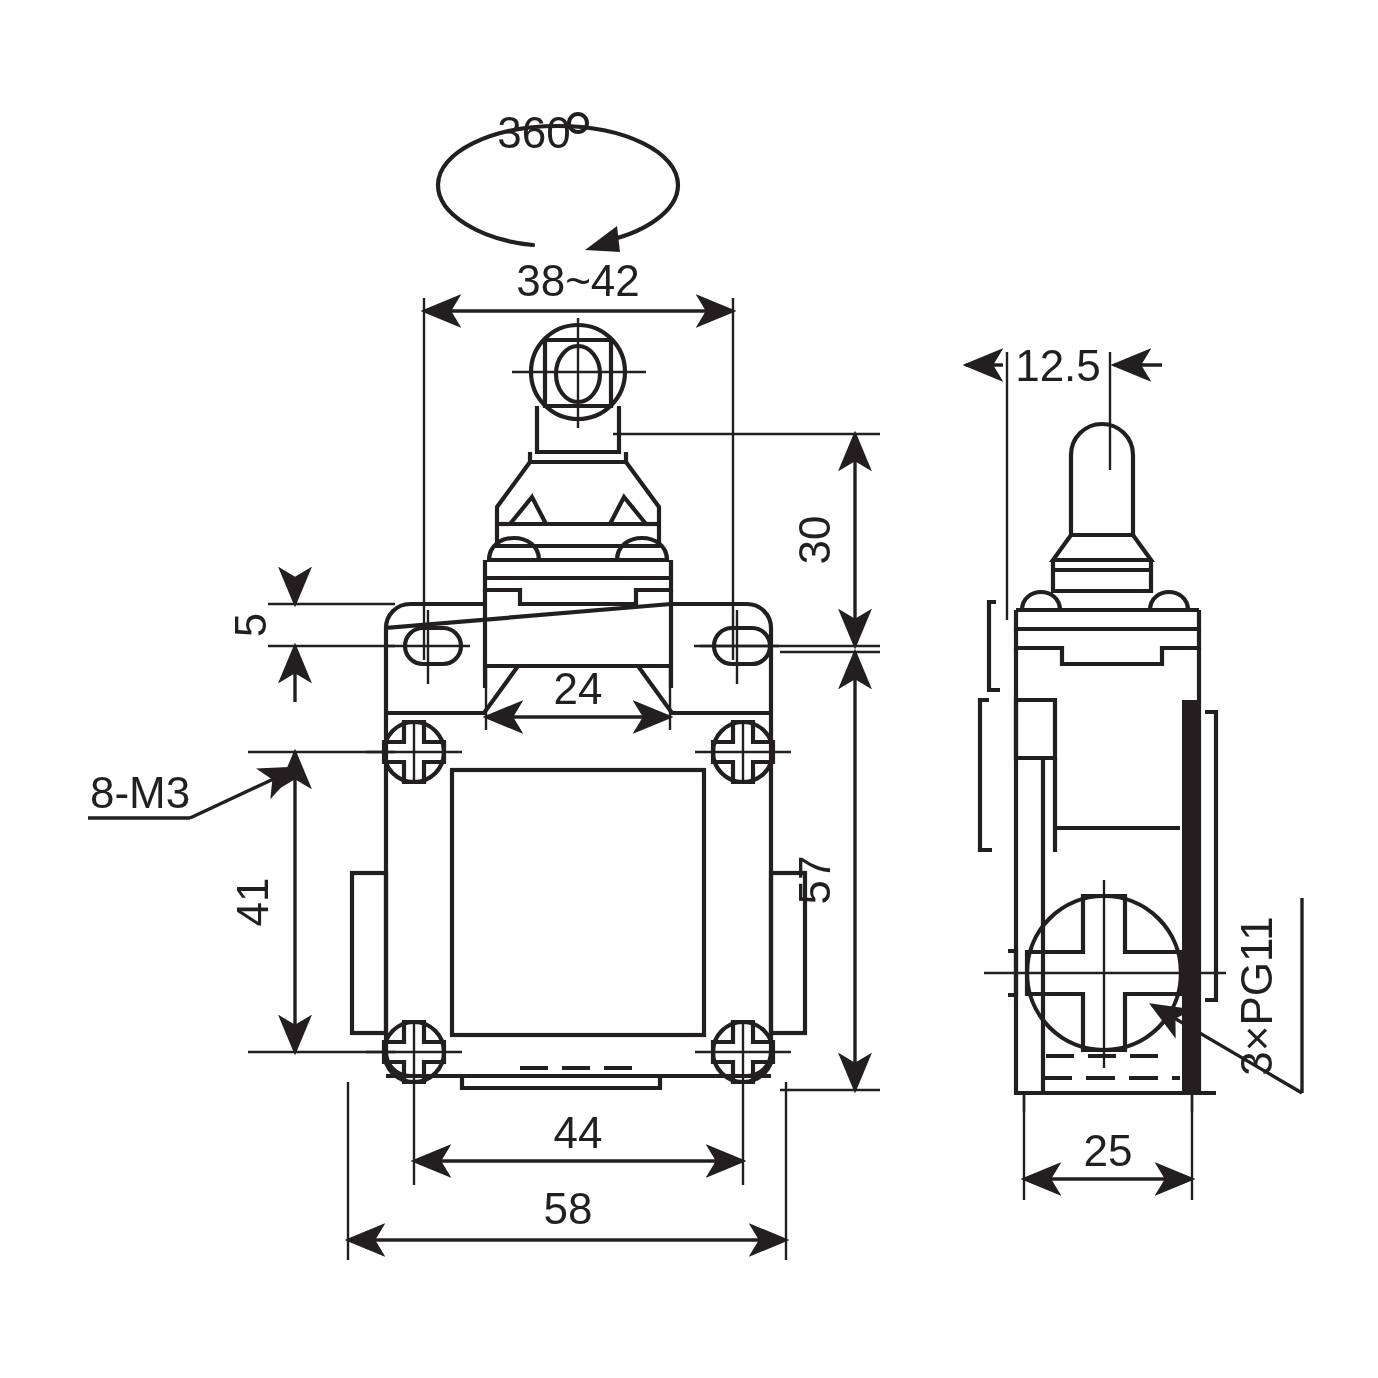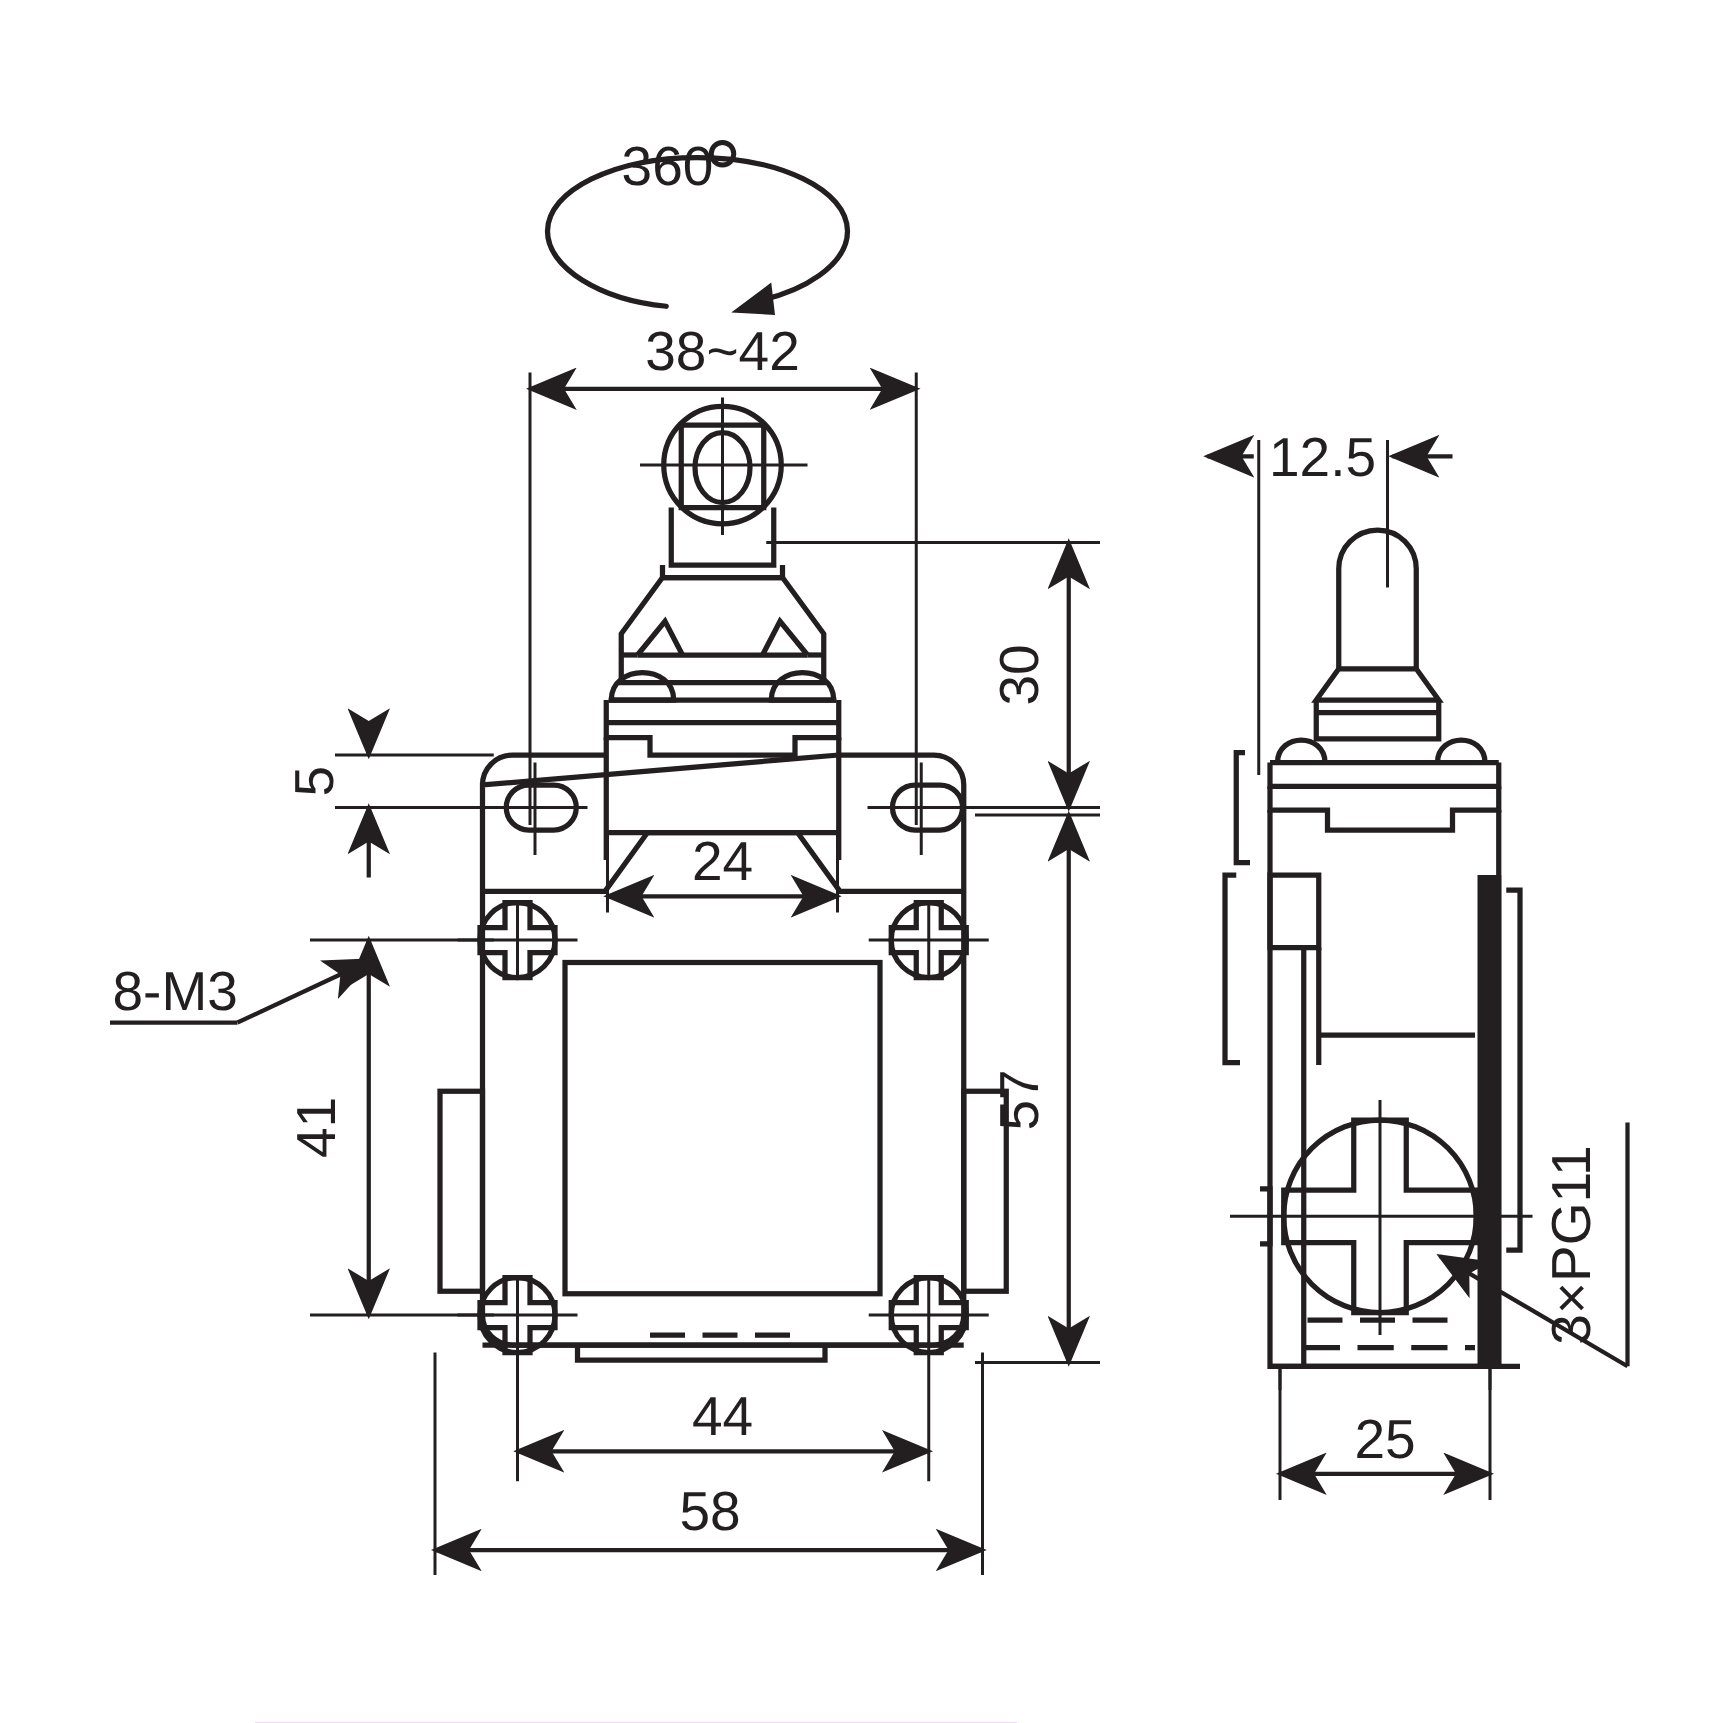--- a/index.html
+++ b/index.html
@@ -2,21 +2,21 @@
 <html><head>
 <meta charset="utf-8">
 <title>Limit Switch Dimensional Drawing</title>
 <style>
   html,body{margin:0;padding:0;background:#ffffff;}
   body{
     width:1378px;height:1378px;overflow:hidden;
     font-family:"Liberation Sans","DejaVu Sans",sans-serif;
     color:#231f20;
   }
-  #sheet{position:relative;width:1218px;height:1378px;background:#d946ef;}
+  #sheet{position:relative;width:1218px;height:1378px;background:#14b8a6;}
   svg{display:block;}
   .lbl{
     font-family:"Liberation Sans","DejaVu Sans",sans-serif;
     fill:#231f20;
     font-size:44px;
   }
 </style>
 </head>
 <body>
 

